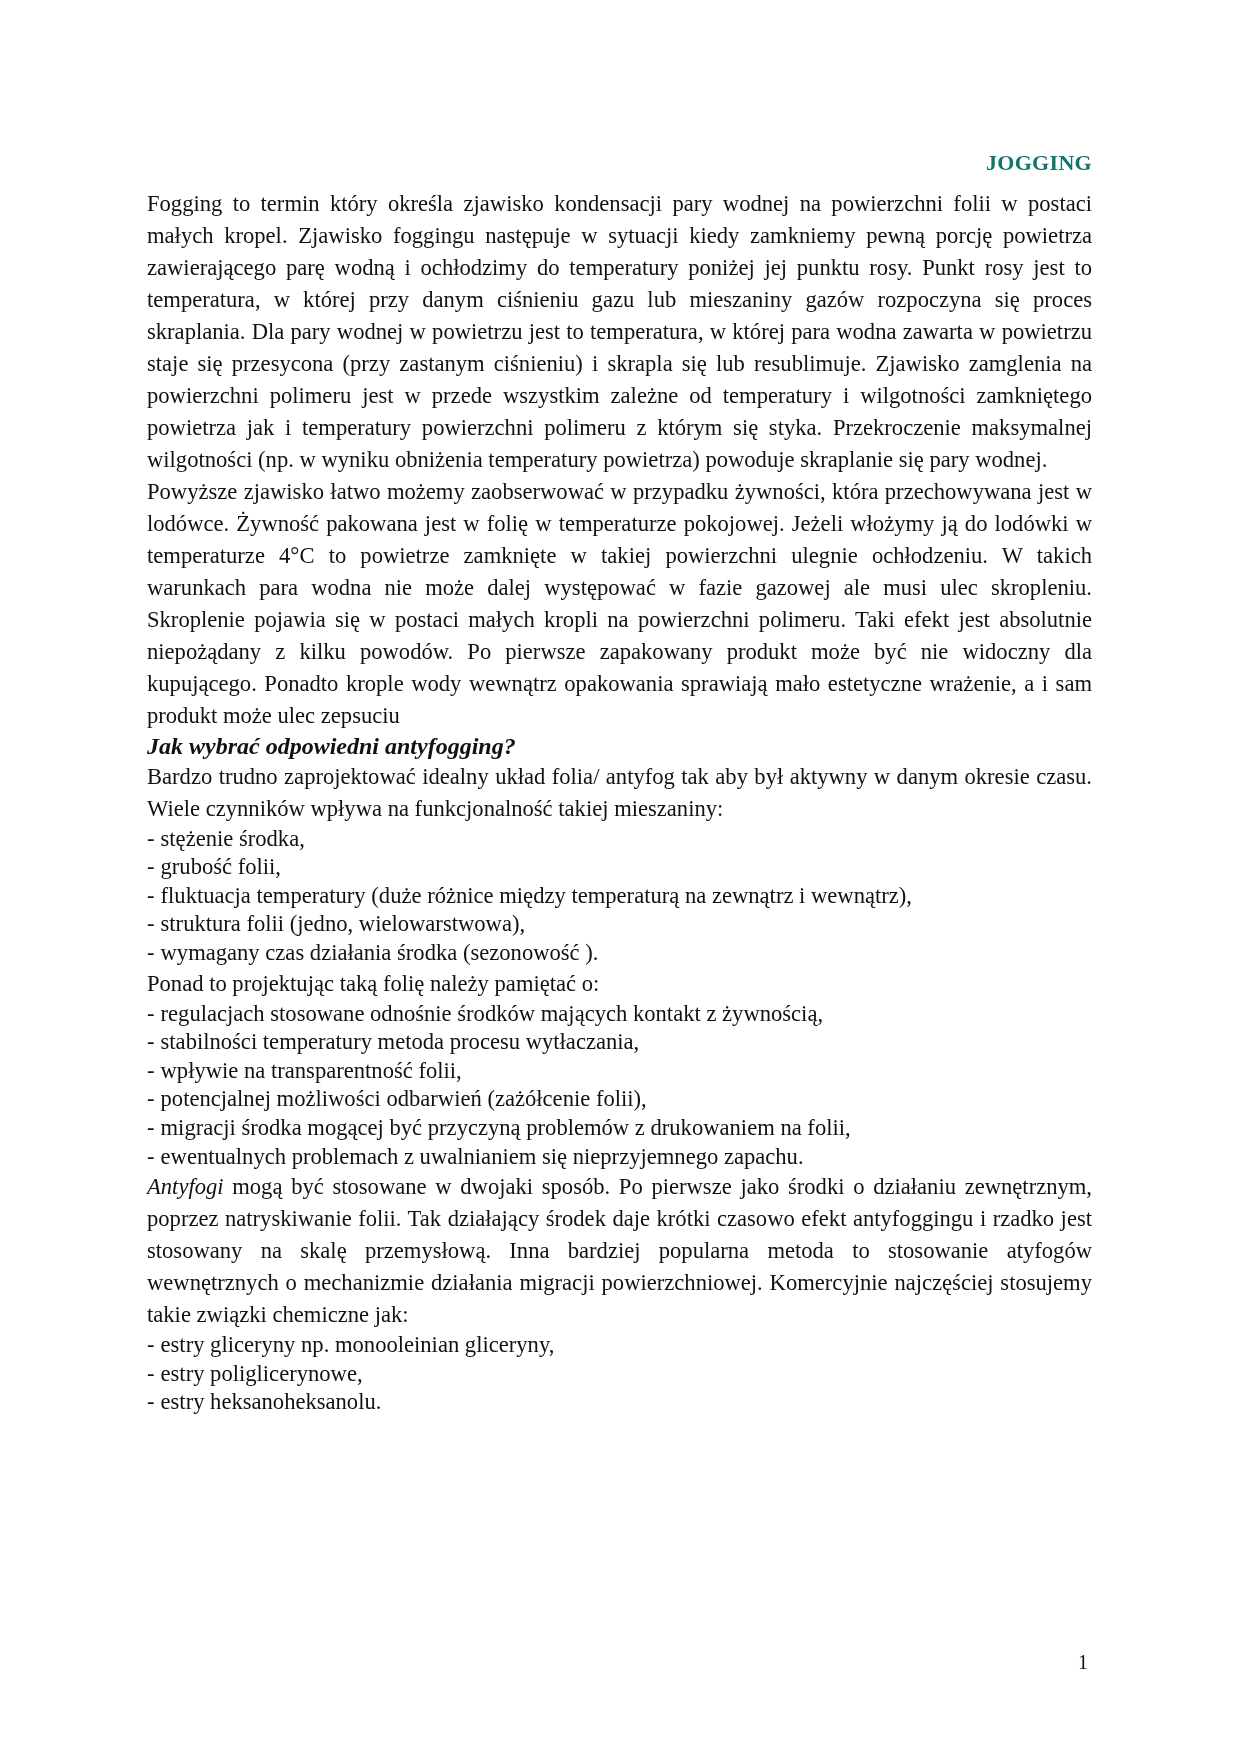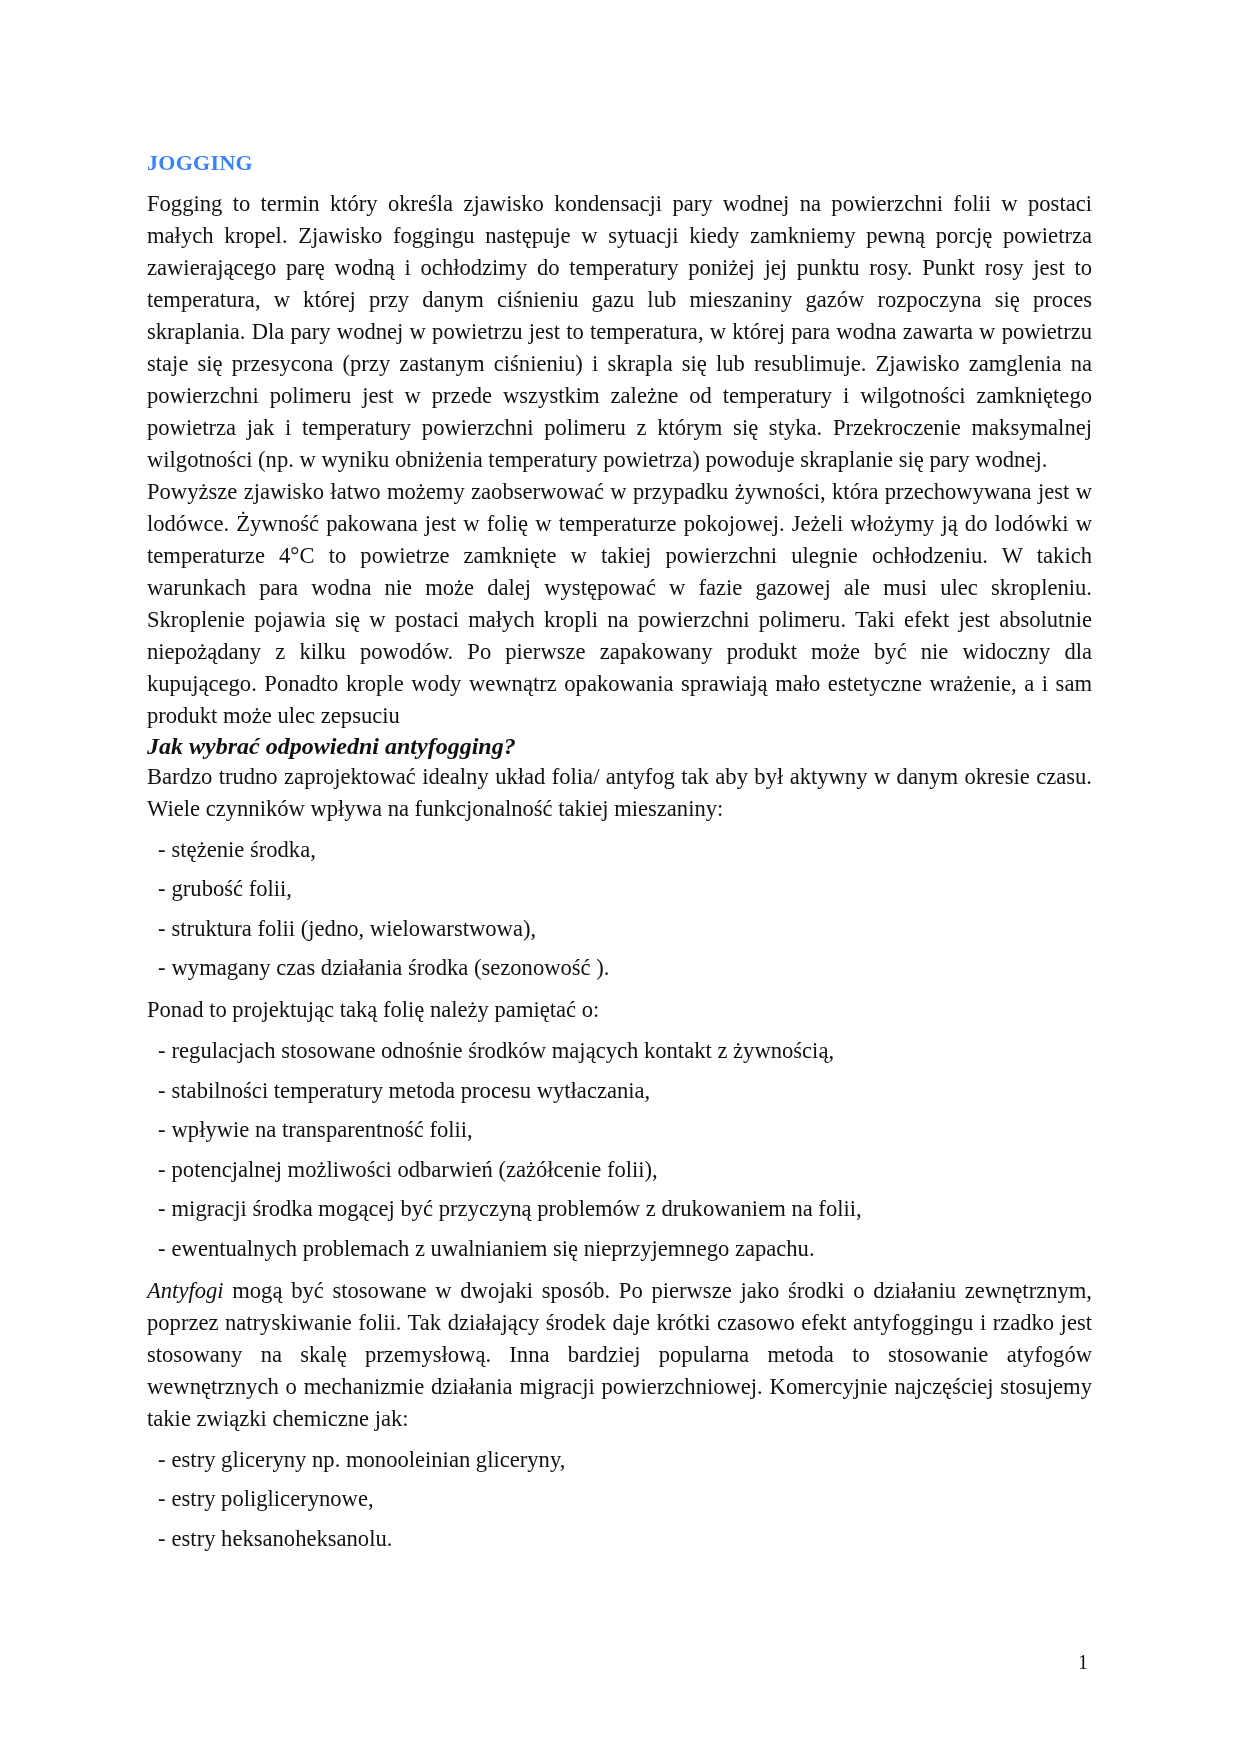--- a/index.html
+++ b/index.html
@@ -18,24 +18,25 @@
     .page {
       position: absolute;
       left: 147px;
       top: 148px;
       width: 945px;
     }
     .title {
       font-family: "Liberation Serif", serif;
       font-weight: bold;
       font-size: 22px;
-      color: #3b82f6;
+      color: #0f766e;
       margin: 0 0 10px 0;
       line-height: 30px;
       letter-spacing: 0.3px;
+      text-align: right;
     }
     .para {
       font-size: 22.6px;
       line-height: 32px;
       text-align: justify;
       margin: 0;
     }
     .para.last-left {
       text-align-last: left;
     }
@@ -47,21 +48,21 @@
       margin: 0;
     }
     .list {
       list-style: none;
       margin: 0;
       padding: 0;
       font-size: 22.6px;
       line-height: 28.6px;
     }
     .list li {
-      margin: 11px;
+      margin: 0;
       padding: 0;
     }
     .list li .dash {
       margin-right: 6px;
     }
     .bold-italic {
       font-weight: normal;
       font-style: italic;
     }
     .page-number {
@@ -82,20 +83,21 @@
 
   <p class="para last-left">Powyższe zjawisko łatwo możemy zaobserwować w przypadku żywności, która przechowywana jest w lodówce. Żywność pakowana jest w folię w temperaturze pokojowej. Jeżeli włożymy ją do lodówki w temperaturze 4°C to powietrze zamknięte w takiej powierzchni ulegnie ochłodzeniu. W takich warunkach para wodna nie może dalej występować w fazie gazowej ale musi ulec skropleniu. Skroplenie pojawia się w postaci małych kropli na powierzchni polimeru. Taki efekt jest absolutnie niepożądany z kilku powodów. Po pierwsze zapakowany produkt może być nie widoczny dla kupującego. Ponadto krople wody wewnątrz opakowania sprawiają mało estetyczne wrażenie, a i sam produkt może ulec zepsuciu</p>
 
   <p class="subheading">Jak wybrać odpowiedni antyfogging?</p>
 
   <p class="para last-left">Bardzo trudno zaprojektować idealny układ folia/ antyfog tak aby był aktywny w danym okresie czasu. Wiele czynników wpływa na funkcjonalność takiej mieszaniny:</p>
 
   <ul class="list">
     <li><span class="dash">-</span><span>stężenie środka,</span></li>
     <li><span class="dash">-</span><span>grubość folii,</span></li>
+    <li><span class="dash">-</span><span>fluktuacja temperatury (duże różnice między temperaturą na zewnątrz i wewnątrz),</span></li>
     <li><span class="dash">-</span><span>struktura folii (jedno, wielowarstwowa),</span></li>
     <li><span class="dash">-</span><span>wymagany czas działania środka (sezonowość ).</span></li>
   </ul>
 
   <p class="para last-left">Ponad to projektując taką folię należy pamiętać o:</p>
 
   <ul class="list">
     <li><span class="dash">-</span><span>regulacjach stosowane odnośnie środków mających kontakt z żywnością,</span></li>
     <li><span class="dash">-</span><span>stabilności temperatury metoda procesu wytłaczania,</span></li>
     <li><span class="dash">-</span><span>wpływie na transparentność folii,</span></li>

